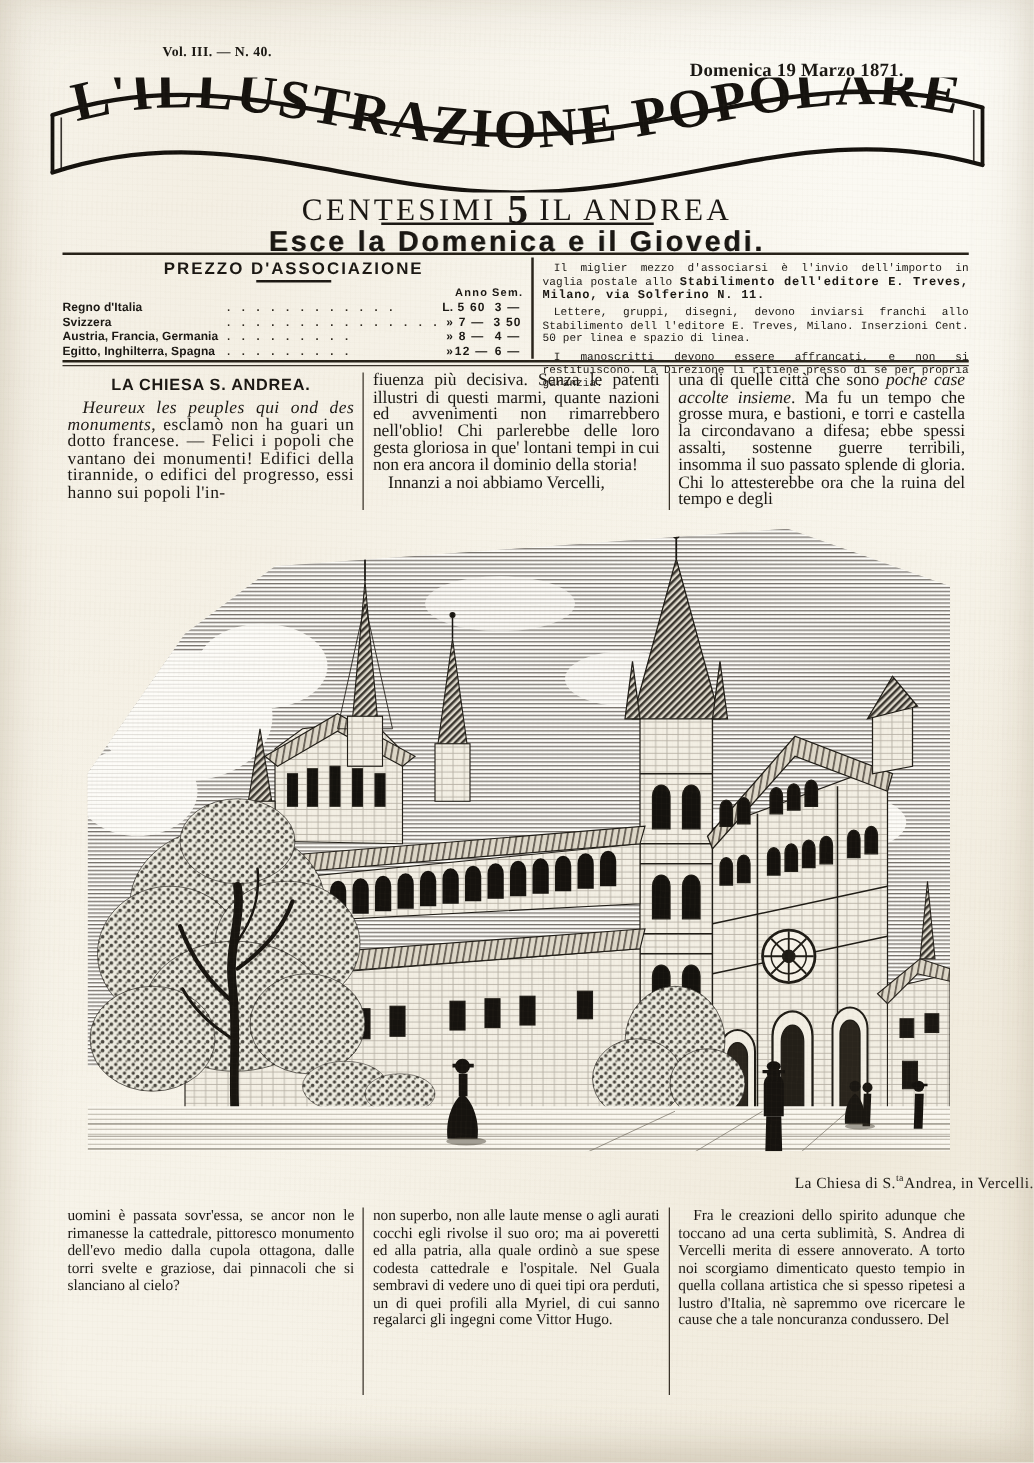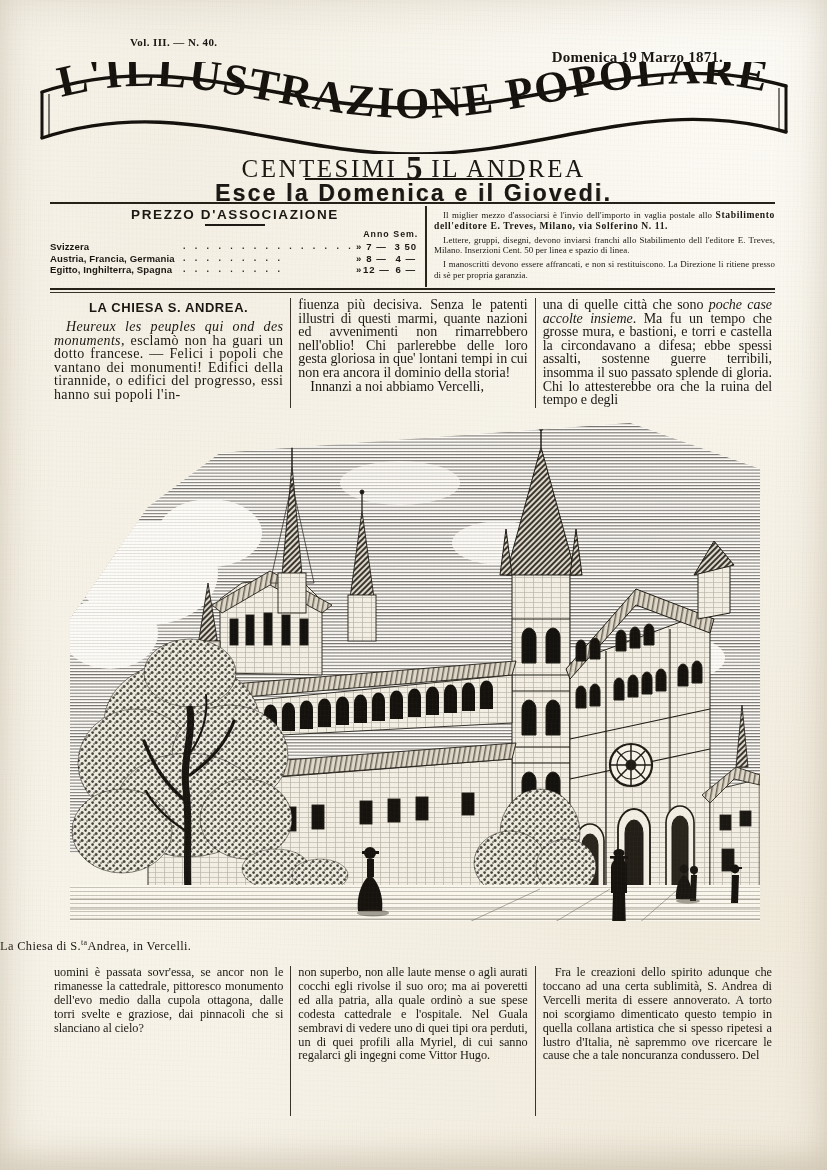--- a/index.html
+++ b/index.html
@@ -62,42 +62,42 @@
   table.prices{width:100%;border-collapse:collapse;
     font-family:"Liberation Sans",sans-serif;font-size:9.6px;font-weight:700;}
   table.prices td{padding:0;line-height:11.4px;white-space:nowrap;}
   td.pname{width:172px;letter-spacing:.1px;}
   td.pdots{font-size:9px;letter-spacing:3.4px;color:#2b251c;overflow:hidden;}
   td.pcur{width:16px;text-align:right;padding-right:3px;}
   td.panno{width:46px;text-align:center;letter-spacing:1px;}
   td.psem{width:44px;text-align:center;letter-spacing:1px;}
   tr.phead td{font-size:8.8px;font-weight:700;padding-bottom:1px;}
 
-  .notice p{margin:0 0 3.5px 0;font-family:Liberation Serif, serif;
+  .notice p{margin:0 0 3.5px 0;font-family:Liberation Mono, monospace;
     font-size:8.9px;line-height:10.6px;text-align:justify;letter-spacing:.05px;}
   .notice b{font-weight:700;}
   .notice .ind{text-indent:9px;}
   .notice .big{font-size:9.6px;letter-spacing:.6px;}
 
   
   .cols{position:absolute;left:47px;right:48px;top:298px;height:110px;display:flex;}
   .col{flex:1;position:relative;padding:0 7px;}
   .col + .col{border-left:1px solid #3a332a;}
   .art-title{text-align:center;font-family:"Liberation Sans",sans-serif;
     font-size:13px;font-weight:700;letter-spacing:.6px;margin:2px 0 5px;}
   .col p{margin:0;font-size:14px;line-height:13.6px;text-align:justify;
     text-justify:inter-word;letter-spacing:-.05px;}
   .col p.ind{text-indent:12px;}
   .col i{font-style:italic;}
   .col .sp{letter-spacing:.35px;}
 
   
   .fig{position:absolute;left:70px;top:423px;width:690px;height:508px;}
   .fig svg{display:block;width:100%;height:100%;}
-  .caption{position:absolute;left:0;right:0;top:938px;text-align:left;
+  .caption{position:absolute;left:0;right:0;top:938px;text-align:right;
     font-size:12.4px;letter-spacing:.35px;}
   .caption sup{font-size:8px;vertical-align:5px;}
 
   
   .cols2{position:absolute;left:47px;right:48px;top:966px;height:150px;display:flex;}
   .cols2 .col p{font-size:12.3px;line-height:13.9px;}
 </style>
 </head>
 <body>
 
@@ -150,20 +150,27 @@
       <div class="prezzo-title">PREZZO D'ASSOCIAZIONE</div>
       <div class="prezzo-rule"></div>
       <table class="prices">
         <tbody>
             <tr class="phead">
           <td class="pname"></td>
               <td class="pdots"></td>
               <td class="pcur"></td>
           <td class="panno">Anno</td>
           <td class="psem">Sem.</td>
+        </tr>
+        <tr>
+          <td class="pname">Regno d'Italia</td>
+          <td class="pdots">. . . . . . . . . . . .</td>
+          <td class="pcur">L.</td>
+          <td class="panno">5 60</td>
+          <td class="psem">3 —</td>
         </tr>
         <tr>
           <td class="pname">Svizzera</td>
           <td class="pdots">. . . . . . . . . . . . . . .</td>
           <td class="pcur">»</td>
           <td class="panno">7 —</td>
           <td class="psem">3 50</td>
         </tr>
         <tr>
           <td class="pname">Austria, Francia, Germania</td>

